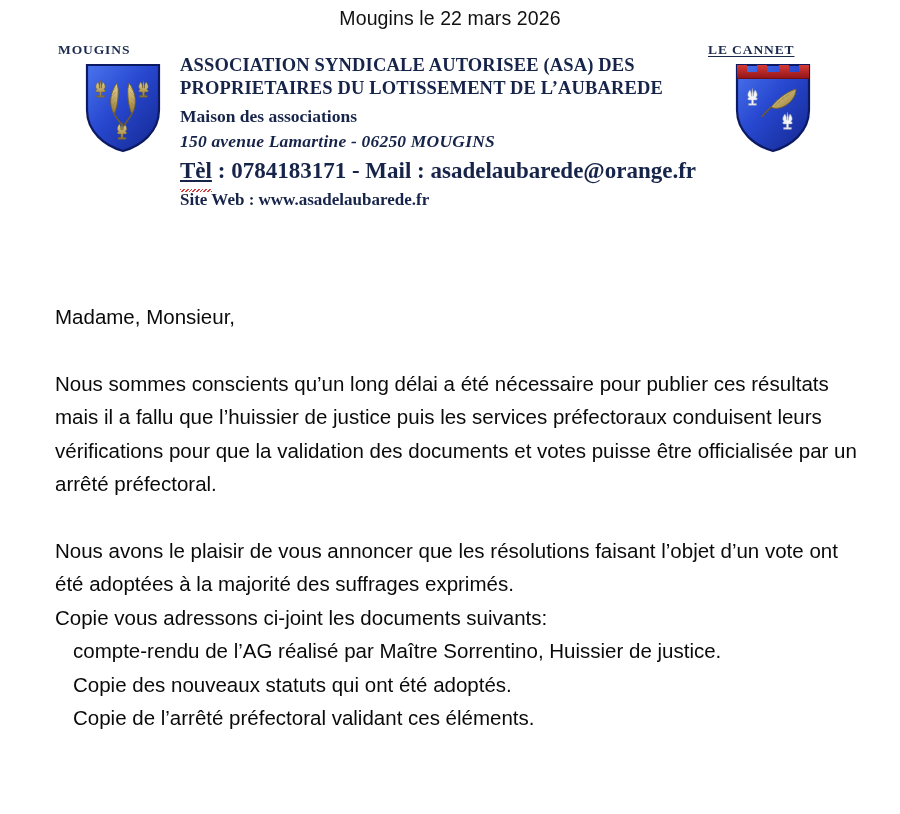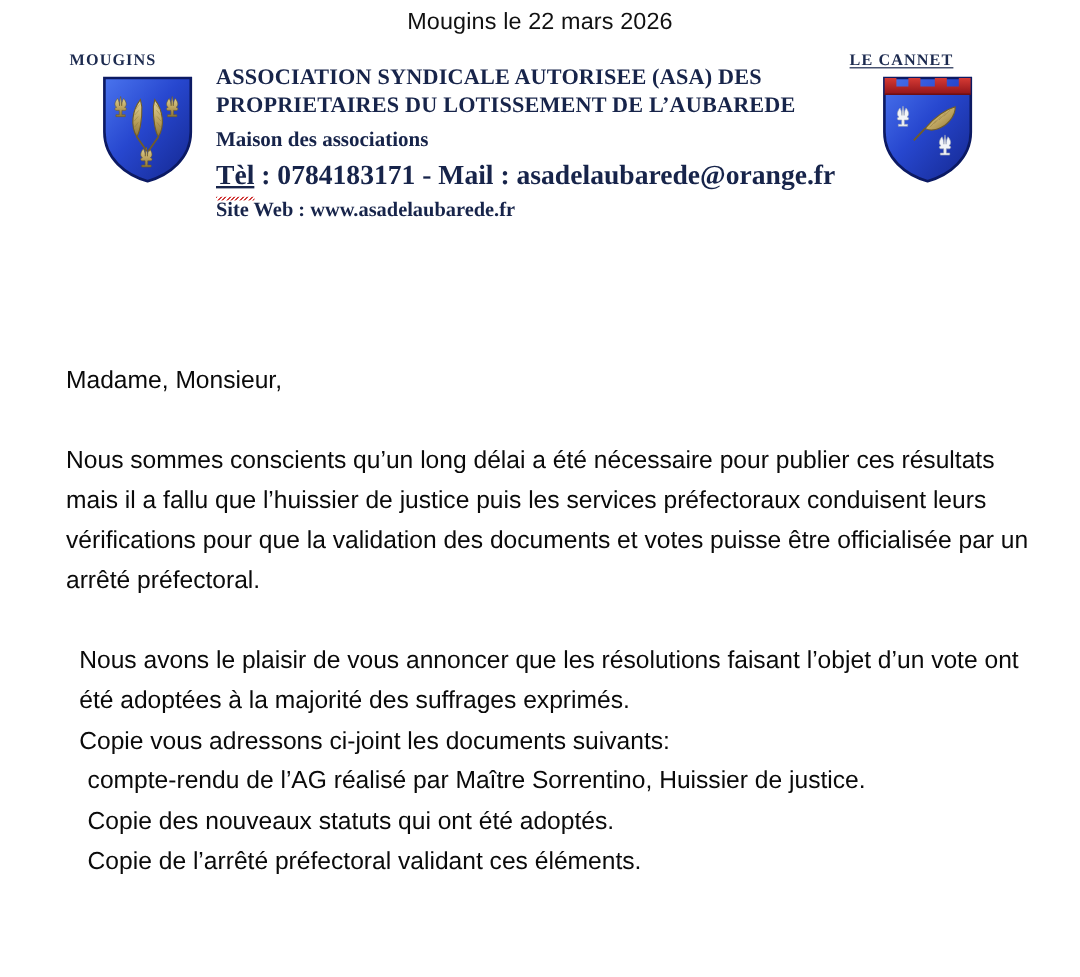--- a/index.html
+++ b/index.html
@@ -130,21 +130,21 @@
     left: 55px;
     right: 40px;
     font-family: "Liberation Sans", sans-serif;
     font-size: 20.5px;
     line-height: 33.5px;
     color: #0a0a0a;
   }
   .salutation { margin-bottom: 33px; }
 
   .para { margin: 0 0 33px 0; }
-  .para.tight { margin-bottom: 0; margin-left: 11px; }
+  .para.tight { margin-bottom: 0; }
 
   .doc-list {
     margin: 0;
     padding: 0;
     list-style: none;
   }
   .doc-list li {
     padding-left: 18px;
     line-height: 33.5px;
   }
@@ -201,20 +201,21 @@
             <path d="M47.8 40 L50.8 44"></path>
         </g>
       </g>
     </svg>
   </div>
 
   <div class="org-block">
     <div class="org-line1">ASSOCIATION SYNDICALE AUTORISEE (ASA) DES</div>
     <div class="org-line2">PROPRIETAIRES DU LOTISSEMENT DE L’AUBAREDE</div>
     <div class="org-sub">Maison des associations</div>
+    <div class="org-addr">150 avenue Lamartine - 06250 MOUGINS</div>
     <div class="org-contact">
       <span class="tel-label">Tèl</span><span> : </span><span>0784183171</span><span> - Mail : </span><span>asadelaubarede@orange.fr</span>
     </div>
     <div class="org-web">
       <span>Site Web : </span><span>www.asadelaubarede.fr</span>
     </div>
   </div>
 
   <div class="crest-block right">
     <div class="crest-label underlined">LE CANNET</div>

